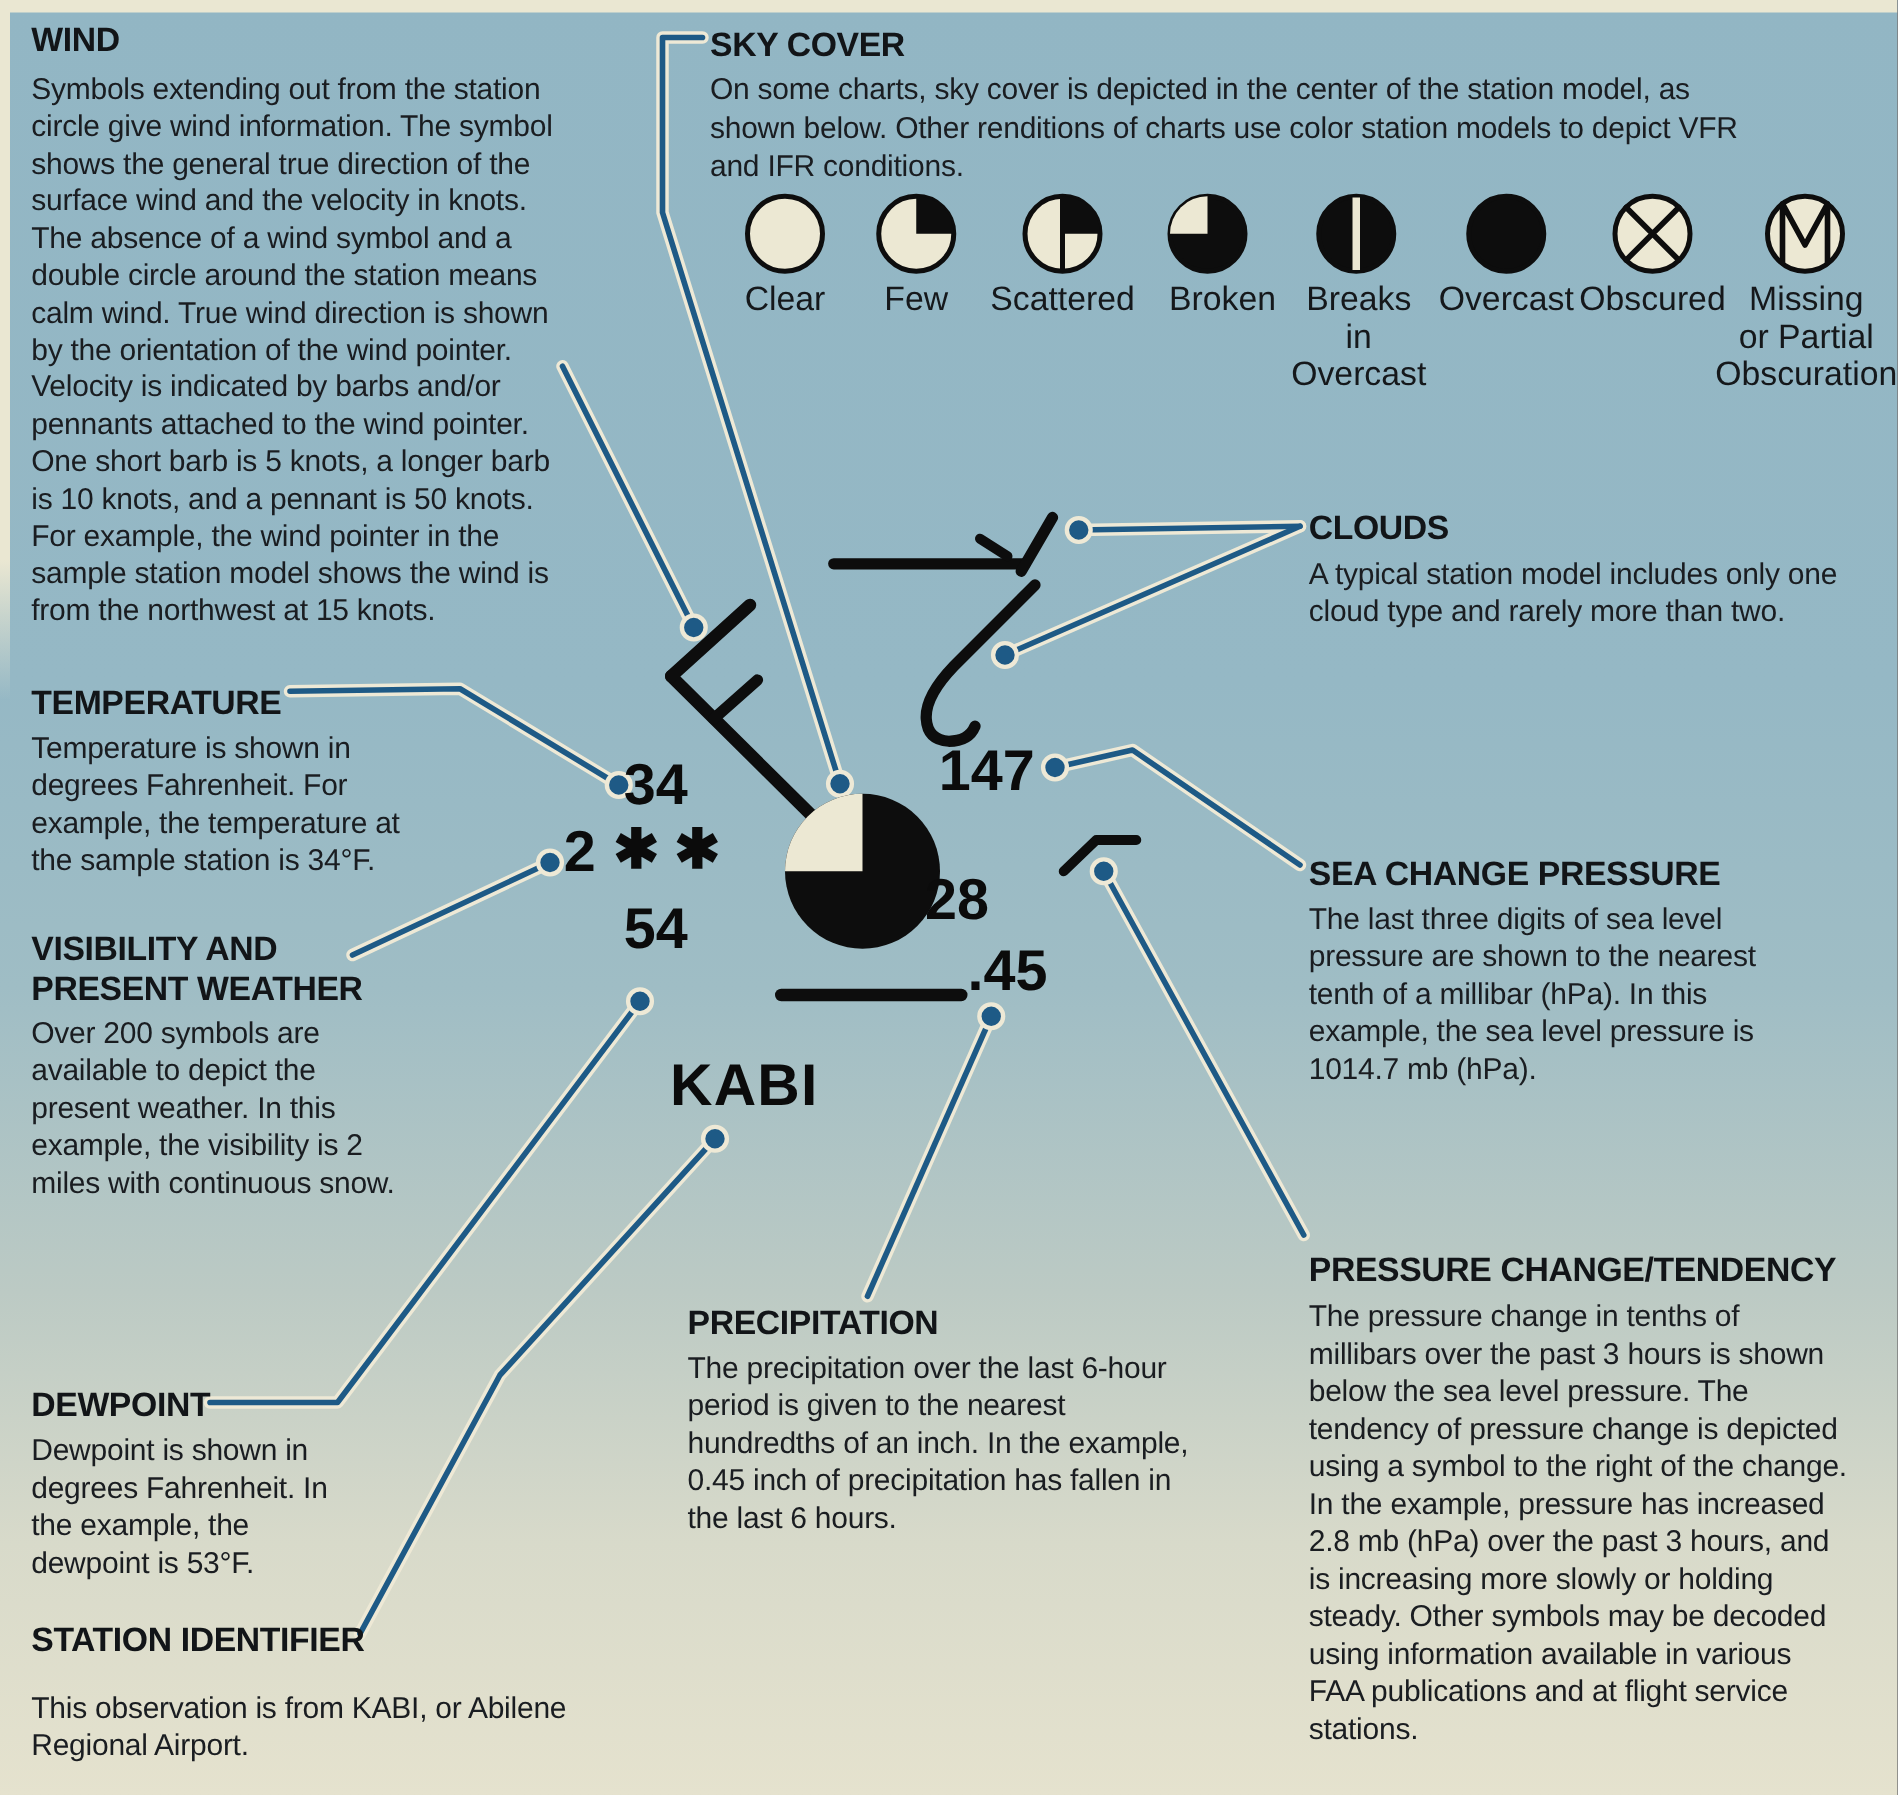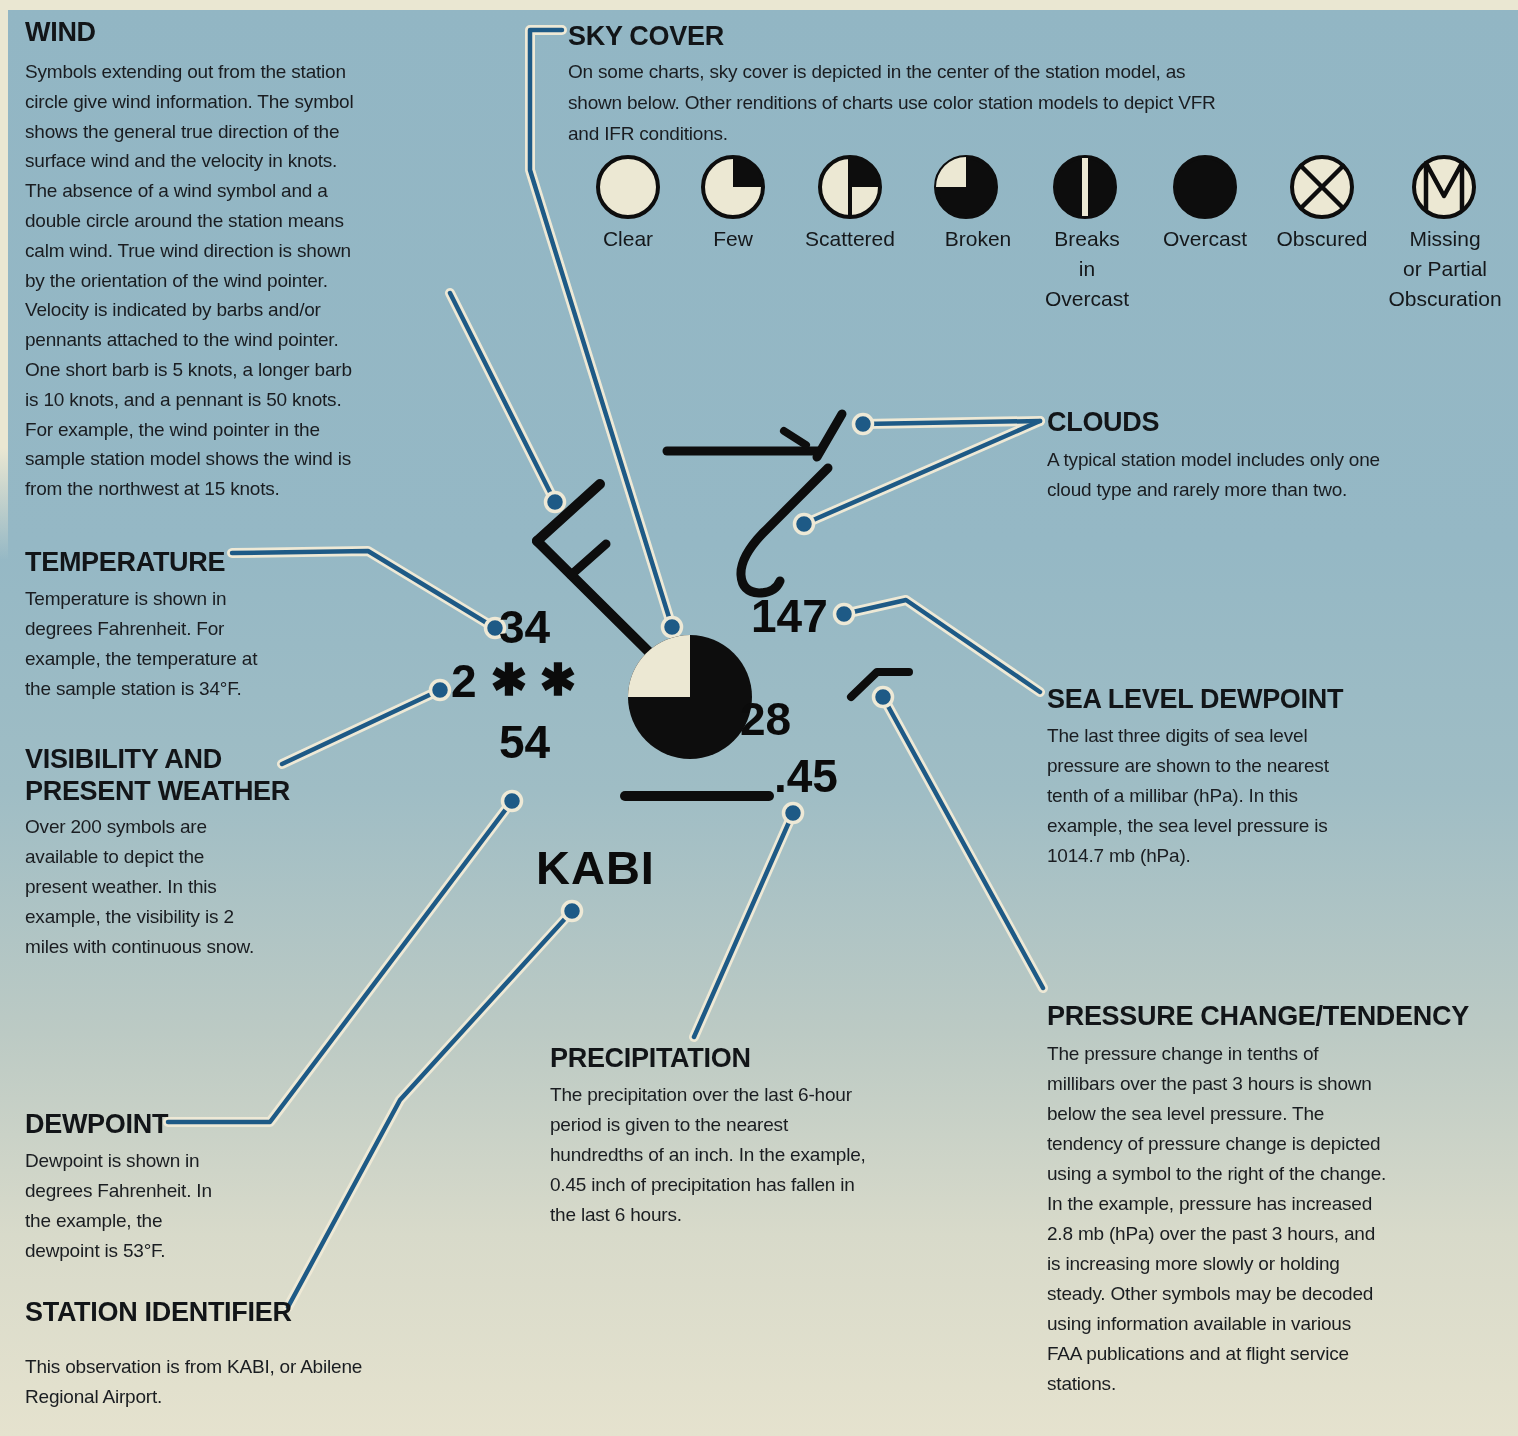--- a/index.html
+++ b/index.html
@@ -6,25 +6,25 @@
   .canvas{
     position:relative;width:1518px;height:1436px;overflow:hidden;
     background:linear-gradient(180deg,#92b6c4 0%,#95b8c5 38%,#9fbdc5 55%,#bccac4 72%,#d8daca 86%,#e5e2ce 100%);
     font-family:"Liberation Sans",sans-serif;
   }
   .topstrip{position:absolute;left:0;top:0;width:100%;height:10px;background:#eae7d2;}
   .leftstrip{position:absolute;left:0;top:0;width:8px;height:560px;
     background:linear-gradient(180deg,#eae7d2 80%,rgba(234,231,210,0) 100%);}
   .heading{position:absolute;font-weight:bold;font-size:27px;color:#121518;
     letter-spacing:-0.3px;white-space:pre-line;line-height:32px;}
-  .body{position:absolute;font-size:19px;line-height:30px;color:#1a1d21;
+  .body{position:absolute;font-size:24px;line-height:30px;color:#1a1d21;
     white-space:pre-line;letter-spacing:-0.2px;}
   .body.tight{line-height:29.8px;}
   .legend-label{position:absolute;top:224px;transform:translateX(-50%);text-align:center;
-    font-size:21px;line-height:30px;color:#15181b;white-space:pre-line;}
+    font-size:27px;line-height:30px;color:#15181b;white-space:pre-line;}
   .num{position:absolute;font-weight:bold;font-size:46px;color:#0b0b0b;line-height:1;}
   .station-id{font-size:47px;letter-spacing:1px;}
   .vis-row{display:flex;align-items:flex-start;}
   .snow{margin-left:14px;letter-spacing:12px;font-size:44px;}
   svg.overlay{position:absolute;left:0;top:0;}
 </style>
 </head>
 <body>
 
 <div class="canvas">
@@ -181,21 +181,21 @@
 dewpoint is 53°F.</div>
 
   <div class="heading" style="left:25px;top:1296px;">STATION IDENTIFIER</div>
   <div class="body" style="left:25px;top:1334px;width:520px;margin-top:18px;">This observation is from KABI, or Abilene
 Regional Airport.</div>
 
   <div class="heading" style="left:1047px;top:406px;">CLOUDS</div>
   <div class="body" style="left:1047px;top:445px;width:470px;">A typical station model includes only one
 cloud type and rarely more than two.</div>
 
-  <div class="heading" style="left:1047px;top:683px;">SEA LEVEL DEWPOINT</div>
+  <div class="heading" style="left:1047px;top:683px;">SEA CHANGE PRESSURE</div>
   <div class="body" style="left:1047px;top:721px;width:460px;">The last three digits of sea level
 pressure are shown to the nearest
 tenth of a millibar (hPa). In this
 example, the sea level pressure is
 1014.7 mb (hPa).</div>
 
   <div class="heading" style="left:1047px;top:1000px;">PRESSURE CHANGE/TENDENCY</div>
   <div class="body" style="left:1047px;top:1039px;width:470px;">The pressure change in tenths of
 millibars over the past 3 hours is shown
 below the sea level pressure. The

